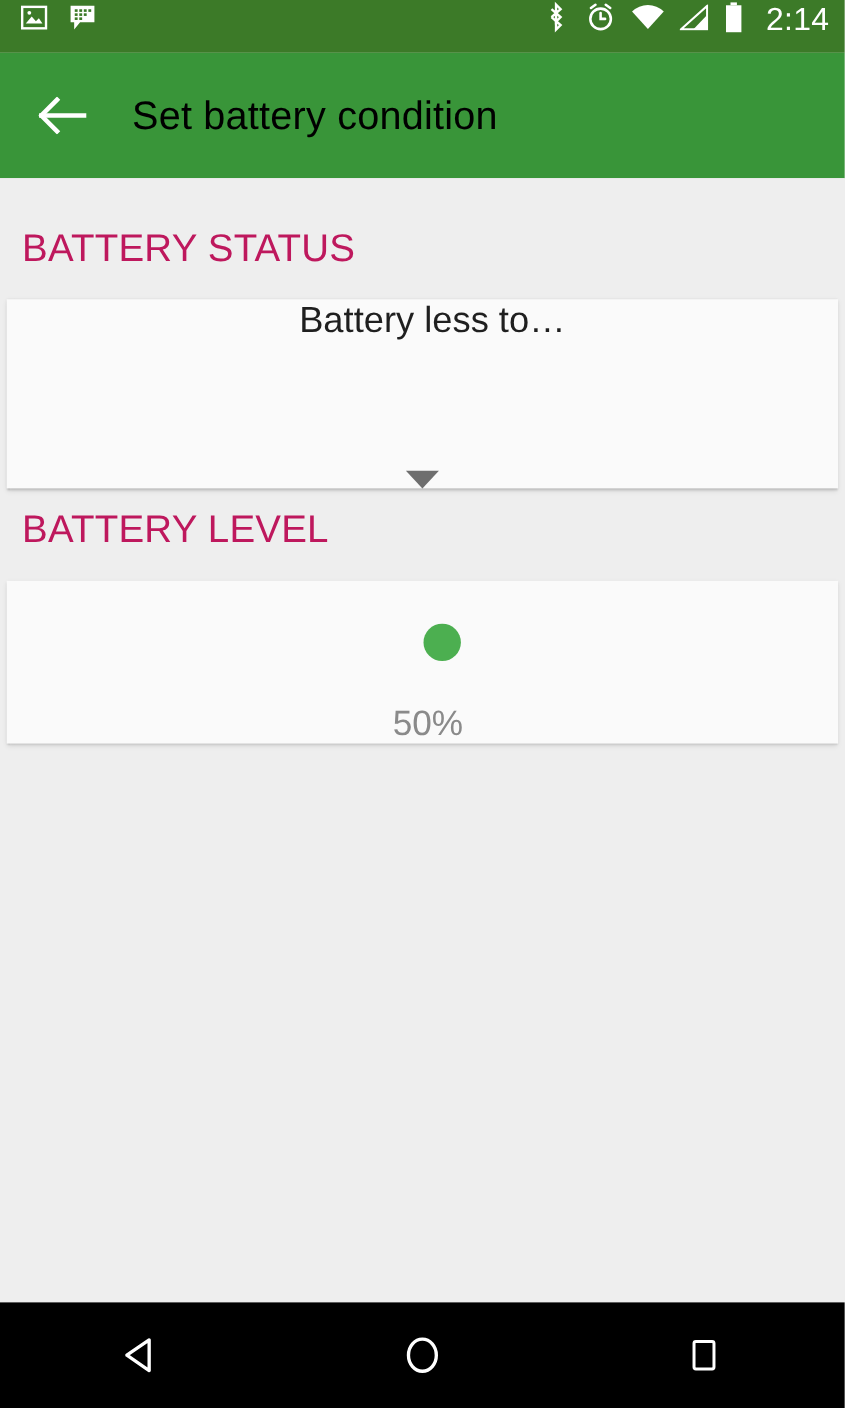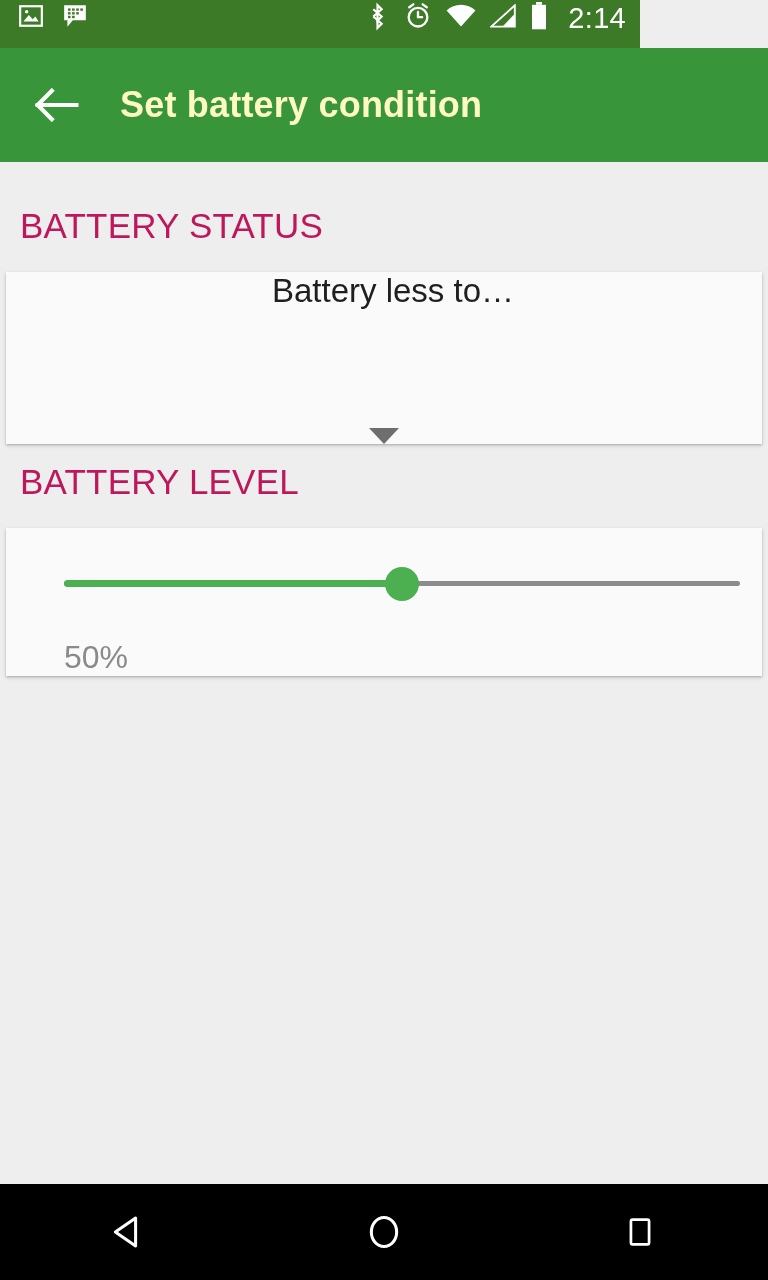--- a/index.html
+++ b/index.html
@@ -6,21 +6,21 @@
   html, body {
     width:768px; height:1280px;
     font-family:"Liberation Sans", sans-serif;
     background:#EEEEEE;
     overflow:hidden;
   }
   .screen { position:relative; width:768px; height:1280px; background:#EEEEEE; }
 
   
   .status-bar {
-    position:absolute; top:0; left:0; width:640px; height:48px;
+    position:absolute; top:0; left:0; width:768px; height:48px;
     background:#3C7A28;
     display:flex; align-items:center;
     padding:0 14px 12px 18px;
   }
   .status-left { display:flex; align-items:center; gap:18px; }
   .status-right { display:flex; align-items:center; gap:14px; margin-left:auto; }
   .sb-icon { display:block; }
   .clock {
     color:#FFFFFF; font-size:29px; font-weight:400; letter-spacing:0.3px;
     margin-left:6px; line-height:1;
@@ -31,21 +31,21 @@
     position:absolute; top:48px; left:0; width:768px; height:114px;
     background:#399539;
     display:flex; align-items:center;
   }
   .back-btn {
     width:56px; height:56px; margin-left:29px;
     display:flex; align-items:center; justify-content:center;
     cursor:pointer;
   }
   .app-title {
-    color:#fef9c3; font-size:36px; font-weight:bold;
+    color:#000000; font-size:36px; font-weight:normal;
     margin-left:35px; letter-spacing:0.2px; white-space:nowrap;
   }
 
   
   .content { position:absolute; top:162px; left:0; width:768px; bottom:96px; background:#EEEEEE; }
 
   .section-header {
     font-size:35px; color:#be185d; font-weight:400;
     padding:44px 0 0 20px; letter-spacing:0.2px;
   }
@@ -67,21 +67,21 @@
   }
   .caret {
     width:0; height:0;
     border-left:15px solid transparent;
     border-right:15px solid transparent;
     border-top:16px solid #6E6E6E;
     margin-right:18px;
   }
 
   
-  .slider-card { height:148px; display:flex; padding:0 0 0 58px; }
+  .slider-card { height:148px; display:flex; align-items:center; padding:0 0 0 58px; }
   .slider-wrap {
     position:relative; flex:1; height:40px; margin-right:22px;
     display:flex; align-items:center; cursor:pointer;
   }
   .track-bg {
     position:absolute; left:0; right:0; height:5px; background:#8C8C8C; border-radius:3px;
   }
   .track-fill {
     position:absolute; left:0; height:7px; background:#4CAF50; border-radius:4px;
   }

